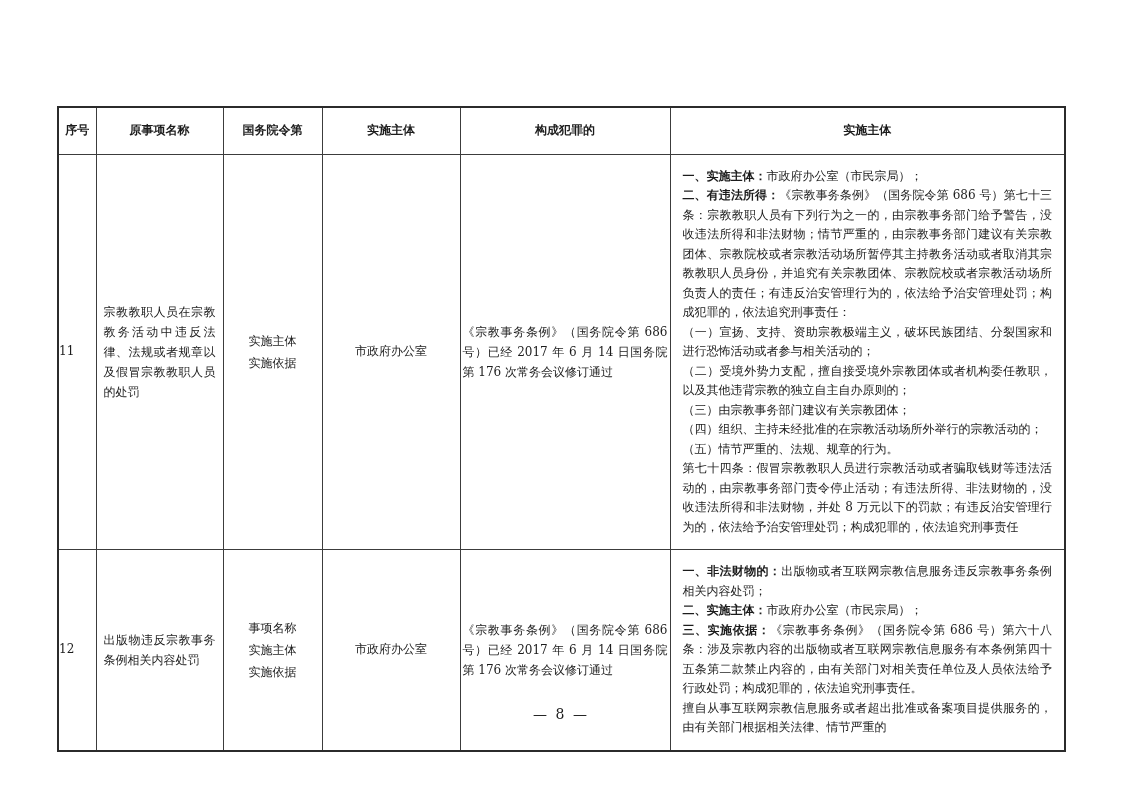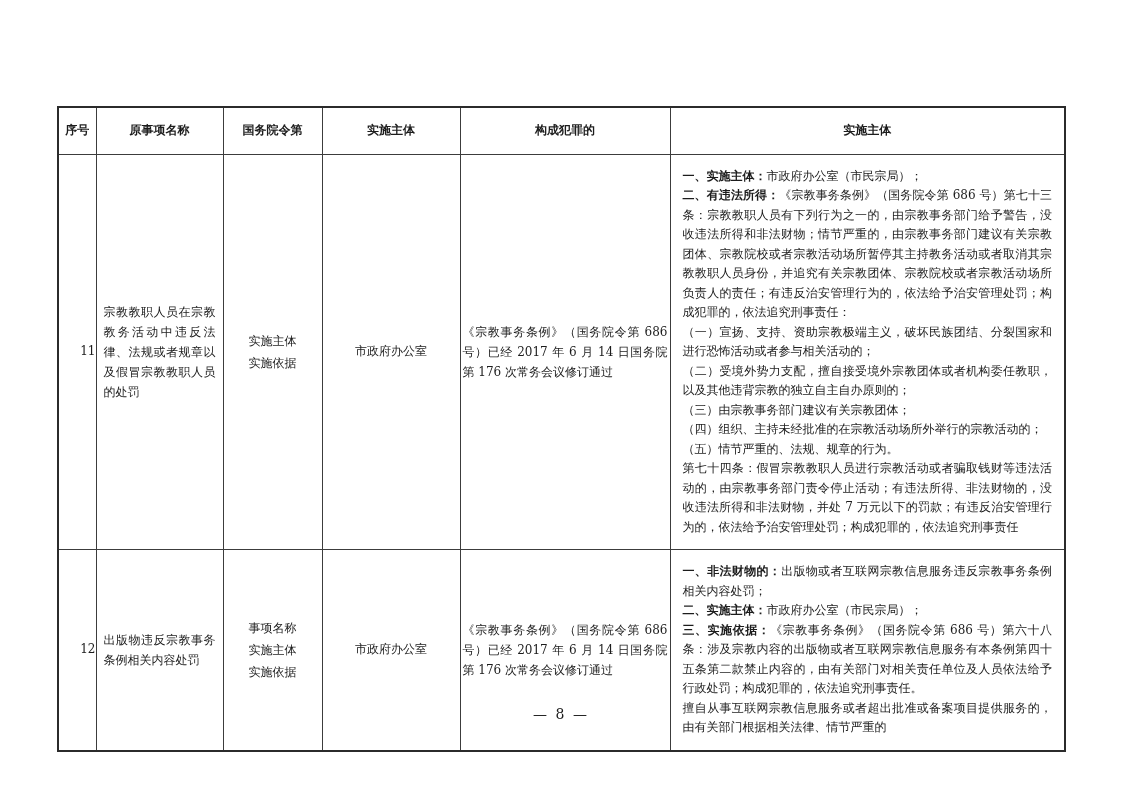--- a/index.html
+++ b/index.html
@@ -43,21 +43,21 @@
   .doc-table thead tr { height: 47px; }
   .doc-table tbody tr:nth-child(1) { height: 338px; }
   .doc-table tbody tr:nth-child(2) { height: 190px; }
 
   .doc-table th {
     font-weight: bold;
     text-align: center;
     line-height: 17px;
     padding: 0 4px;
   }
-  td.cell-index { text-align: right; }
+  td.cell-index { text-align: left; }
   td.cell-name  {
     text-align: justify;
     padding: 4px 7px;
     line-height: 20px;
   }
   td.cell-adjust { text-align: center; line-height: 22px; }
   td.cell-impl   { text-align: center; }
   td.cell-basis  {
     text-align: justify;
     padding: 0 2px;
@@ -115,21 +115,21 @@
         <td class="cell-impl">市政府办公室</td>
         <td class="cell-basis">《宗教事务条例》（国务院令第 686 号）已经 2017 年 6 月 14 日国务院第 176 次常务会议修订通过</td>
         <td class="cell-after">
           <p><b>一、实施主体：</b><span>市政府办公室（市民宗局）；</span></p>
           <p><b>二、有违法所得：</b><span>《宗教事务条例》（国务院令第 686 号）第七十三条：宗教教职人员有下列行为之一的，由宗教事务部门给予警告，没收违法所得和非法财物；情节严重的，由宗教事务部门建议有关宗教团体、宗教院校或者宗教活动场所暂停其主持教务活动或者取消其宗教教职人员身份，并追究有关宗教团体、宗教院校或者宗教活动场所负责人的责任；有违反治安管理行为的，依法给予治安管理处罚；构成犯罪的，依法追究刑事责任：</span></p>
           <p><span>（一）宣扬、支持、资助宗教极端主义，破坏民族团结、分裂国家和进行恐怖活动或者参与相关活动的；</span></p>
           <p><span>（二）受境外势力支配，擅自接受境外宗教团体或者机构委任教职，以及其他违背宗教的独立自主自办原则的；</span></p>
           <p><span>（三）由宗教事务部门建议有关宗教团体；</span></p>
           <p><span>（四）组织、主持未经批准的在宗教活动场所外举行的宗教活动的；</span></p>
           <p><span>（五）情节严重的、法规、规章的行为。</span></p>
-          <p><span>第七十四条：假冒宗教教职人员进行宗教活动或者骗取钱财等违法活动的，由宗教事务部门责令停止活动；有违法所得、非法财物的，没收违法所得和非法财物，并处 7 万元以下的罚款；有违反治安管理行为的，依法给予治安管理处罚；构成犯罪的，依法追究刑事责任</span></p>
+          <p><span>第七十四条：假冒宗教教职人员进行宗教活动或者骗取钱财等违法活动的，由宗教事务部门责令停止活动；有违法所得、非法财物的，没收违法所得和非法财物，并处 8 万元以下的罚款；有违反治安管理行为的，依法给予治安管理处罚；构成犯罪的，依法追究刑事责任</span></p>
         </td>
       </tr>
       <tr>
         <td class="cell-index">12</td>
         <td class="cell-name">出版物违反宗教事务条例相关内容处罚</td>
         <td class="cell-adjust">
           <div>事项名称</div>
           <div>实施主体</div>
           <div>实施依据</div>
         </td>

